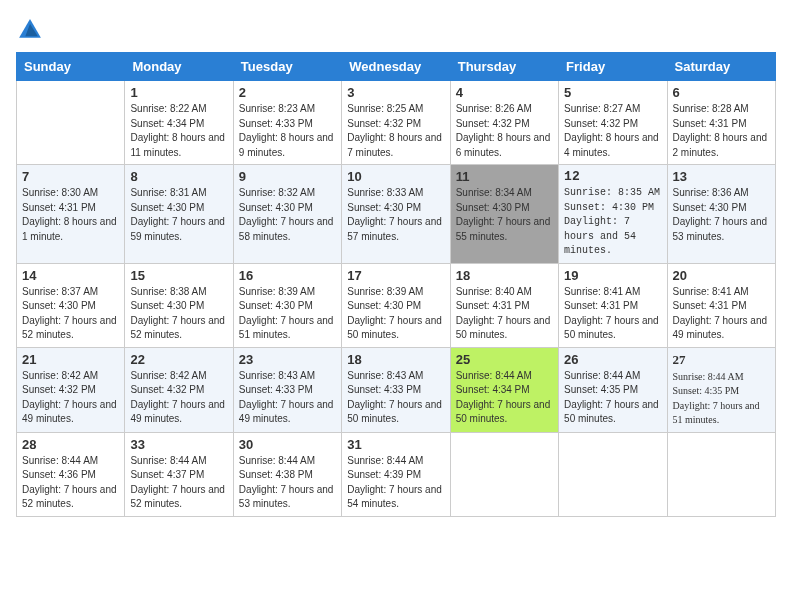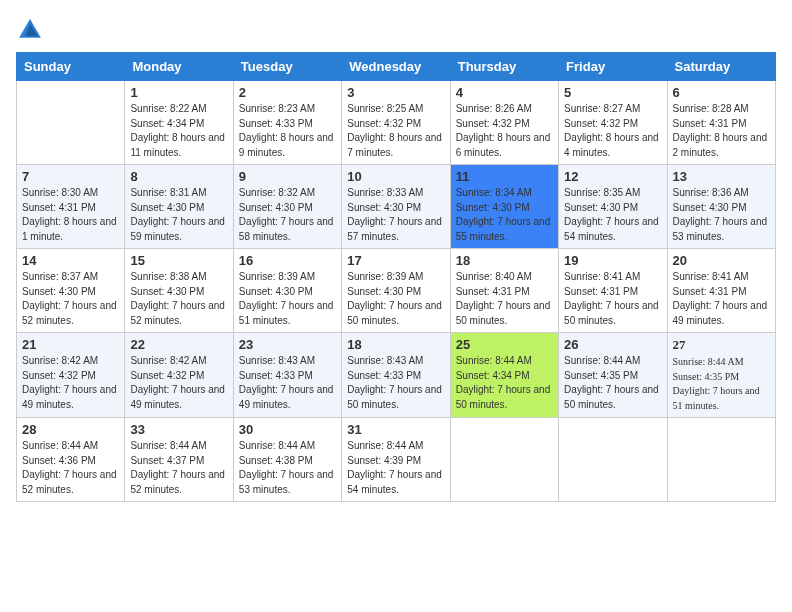--- a/index.html
+++ b/index.html
@@ -152,25 +152,25 @@
         <span class="day-info">Sunrise: 8:31 AM<br>Sunset: 4:30 PM<br>Daylight: 7 hours and 59 minutes.</span>
       </td>
         <td style="background: rgb(240, 245, 251);">
         <span class="day-number">9</span>
         <span class="day-info">Sunrise: 8:32 AM<br>Sunset: 4:30 PM<br>Daylight: 7 hours and 58 minutes.</span>
       </td>
         <td style="background: rgb(240, 245, 251);">
         <span class="day-number">10</span>
         <span class="day-info">Sunrise: 8:33 AM<br>Sunset: 4:30 PM<br>Daylight: 7 hours and 57 minutes.</span>
       </td>
-        <td style="background: #3b82f6;">
+        <td style="background: #a3a3a3;">
         <span class="day-number">11</span>
         <span class="day-info">Sunrise: 8:34 AM<br>Sunset: 4:30 PM<br>Daylight: 7 hours and 55 minutes.</span>
       </td>
-        <td style="background: rgb(240, 245, 251);">
+        <td style="background: rgb(240, 245, 251); font-family: Liberation Mono, monospace;">
         <span class="day-number">12</span>
         <span class="day-info">Sunrise: 8:35 AM<br>Sunset: 4:30 PM<br>Daylight: 7 hours and 54 minutes.</span>
       </td>
         <td style="background: rgb(240, 245, 251);">
         <span class="day-number">13</span>
         <span class="day-info">Sunrise: 8:36 AM<br>Sunset: 4:30 PM<br>Daylight: 7 hours and 53 minutes.</span>
       </td>
       </tr>
       <tr>
         <td>

